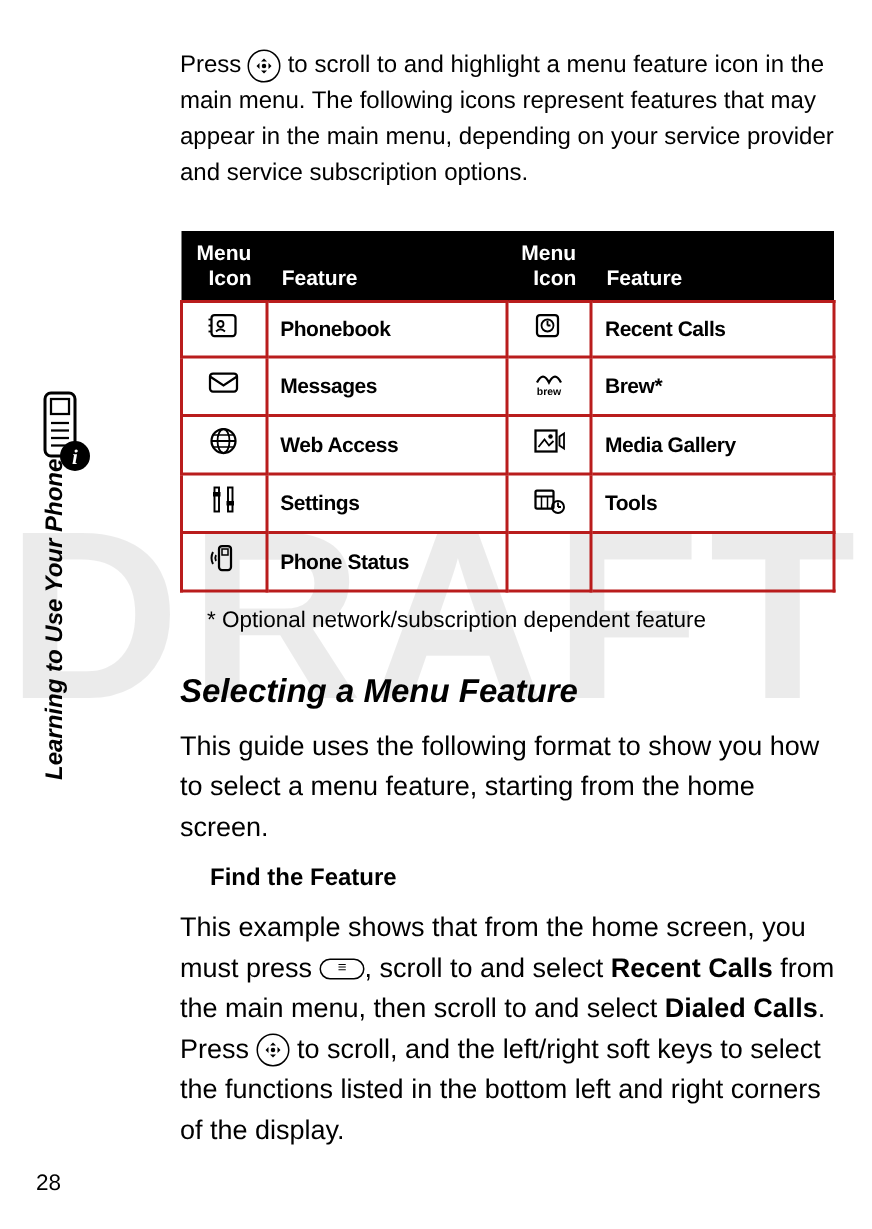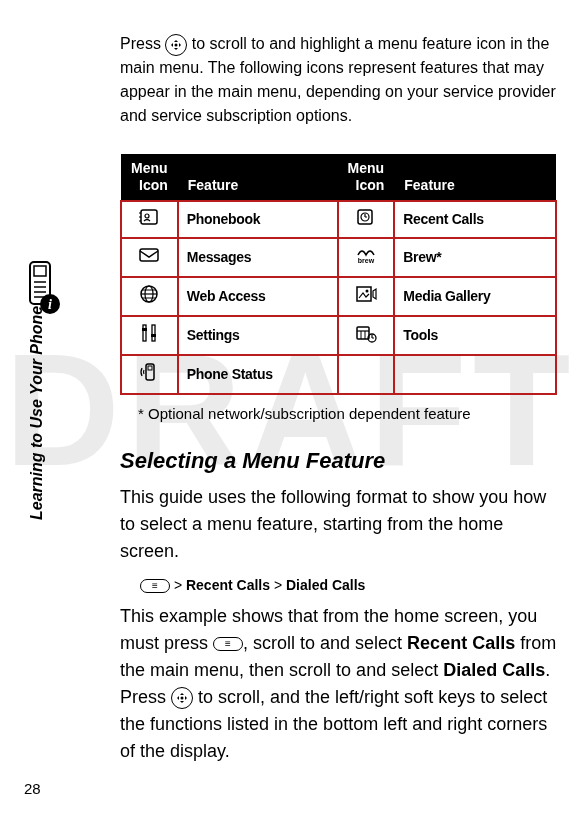--- a/index.html
+++ b/index.html
@@ -284,27 +284,21 @@
     </tbody>
   </table>
 
   <p class="footnote">*   Optional network/subscription dependent feature</p>
 
   <h2 class="section-heading">Selecting a Menu Feature</h2>
 
   <p class="bodytext">This guide uses the following format to show you how to select a menu feature, starting from the home screen.</p>
 
   <div class="find-row">
-    <span class="find-path">
-      <span class="menu-key-inline"></span>
-      <span>&gt;</span>
-      <span class="bold">Recent Calls</span>
-      <span>&gt;</span>
-      <span class="bold">Dialed Calls</span>
-    </span>
+    <span class="find-label">Find the Feature</span>
   </div>
 
   <p class="bodytext">
     <span>This example shows that from the home screen, you must press </span><span class="menu-key-inline"></span><span>, scroll to and select  </span><span style="font-family:'Arial Black',Arial;font-weight:900;">Recent Calls</span><span> from the main menu, then scroll to and select </span><span style="font-family:'Arial Black',Arial;font-weight:900;">Dialed Calls</span><span>. Press </span><span class="nav-icon-inline">
         <svg width="12" height="12" viewBox="0 0 12 12">
           <circle cx="6" cy="6" r="1.5" fill="#000"></circle>
           <path d="M6 1 L4 3 L8 3 Z M6 11 L4 9 L8 9 Z M1 6 L3 4 L3 8 Z M11 6 L9 4 L9 8 Z" fill="#000"></path>
         </svg>
       </span><span> to scroll, and the left/right soft keys to select the functions listed in the bottom left and right corners of the display.</span>
   </p>

